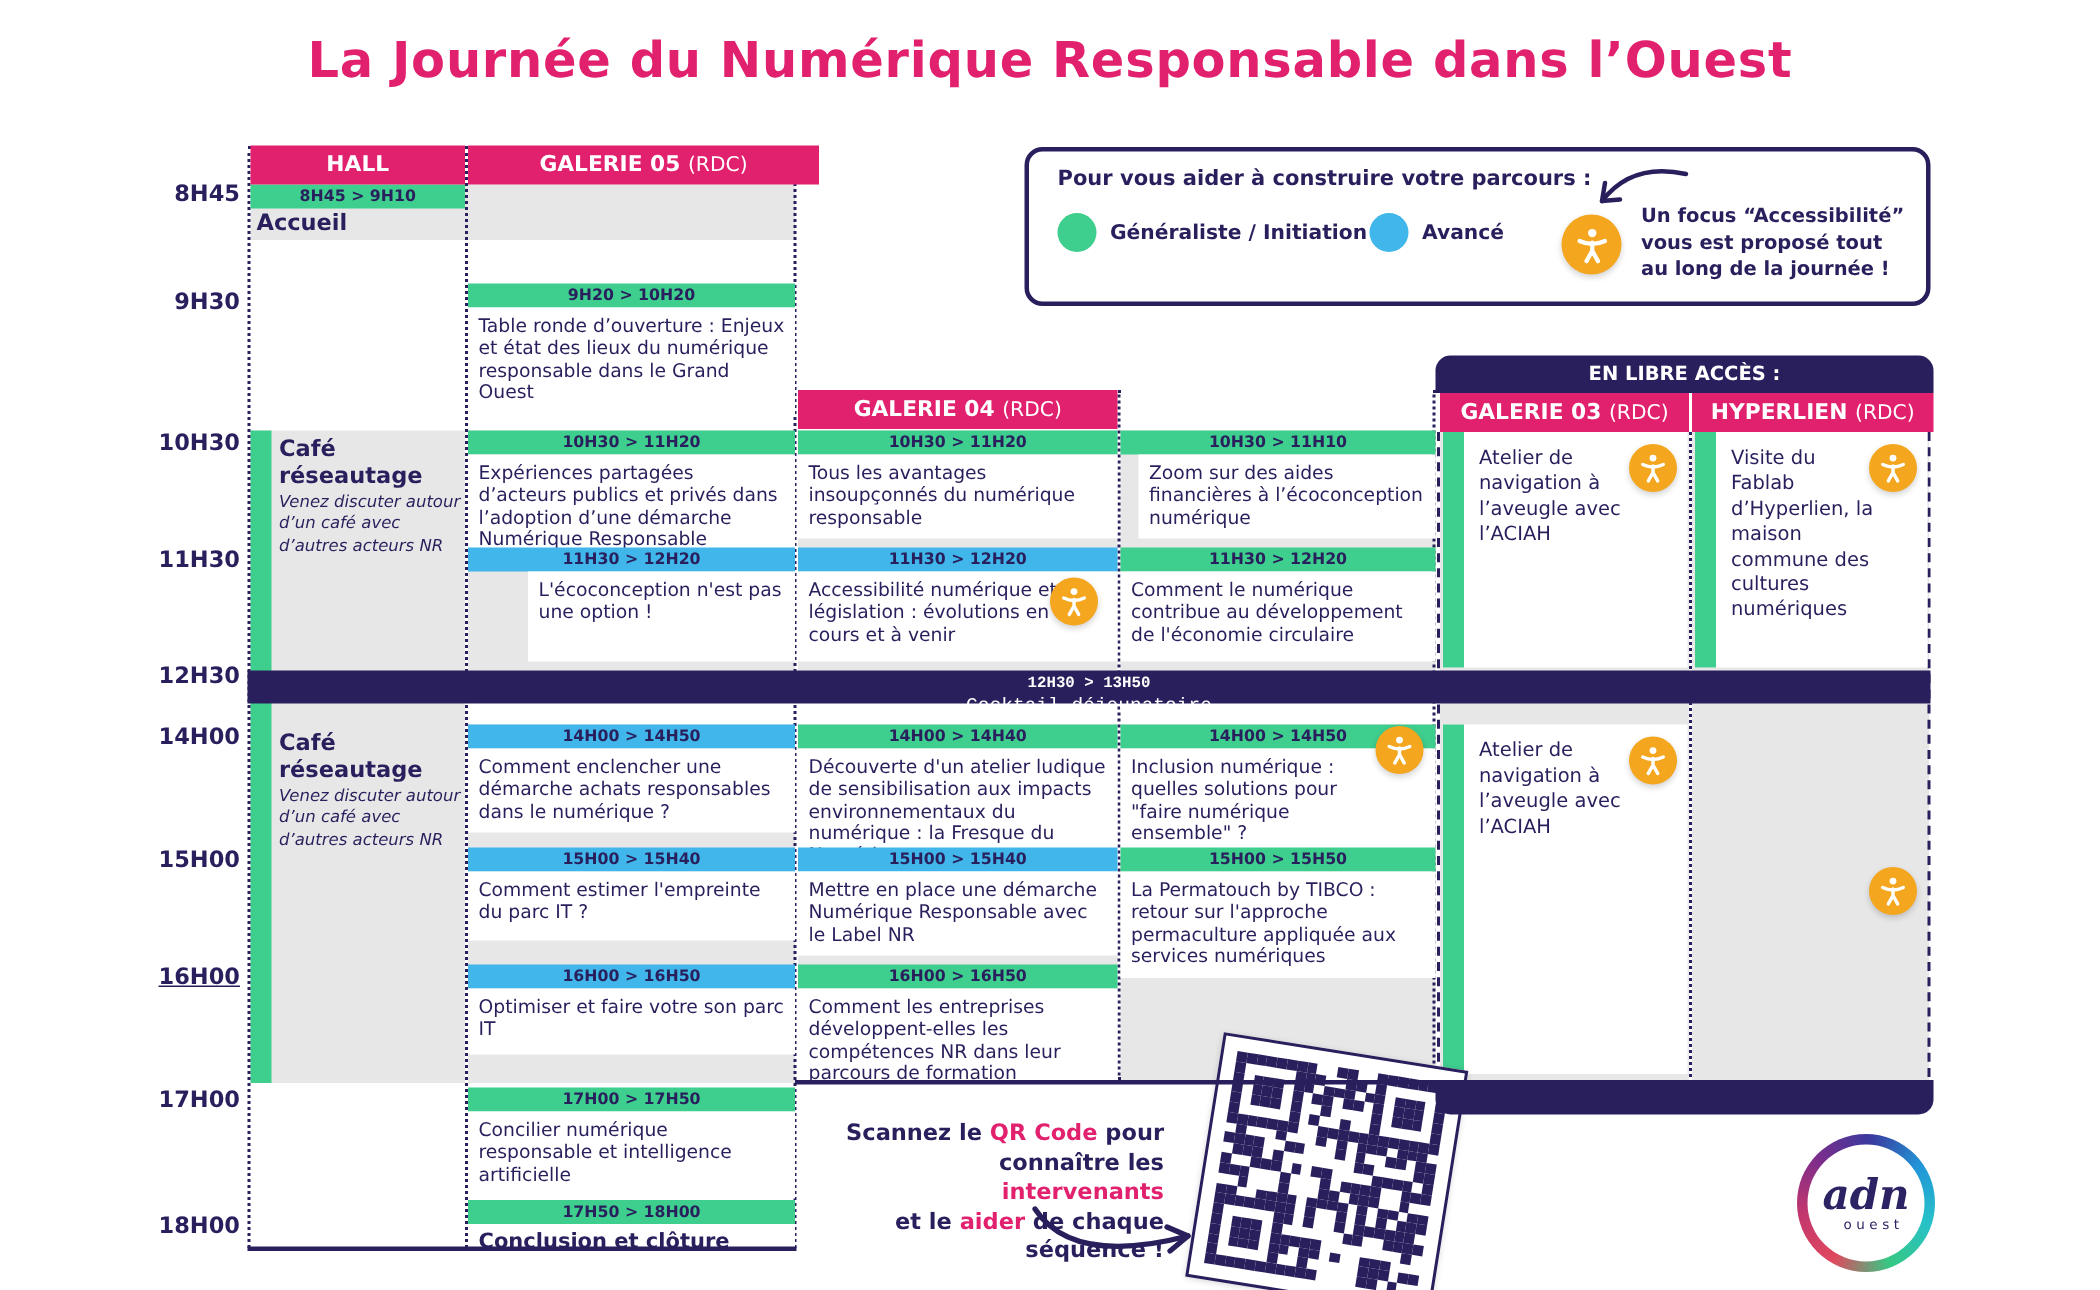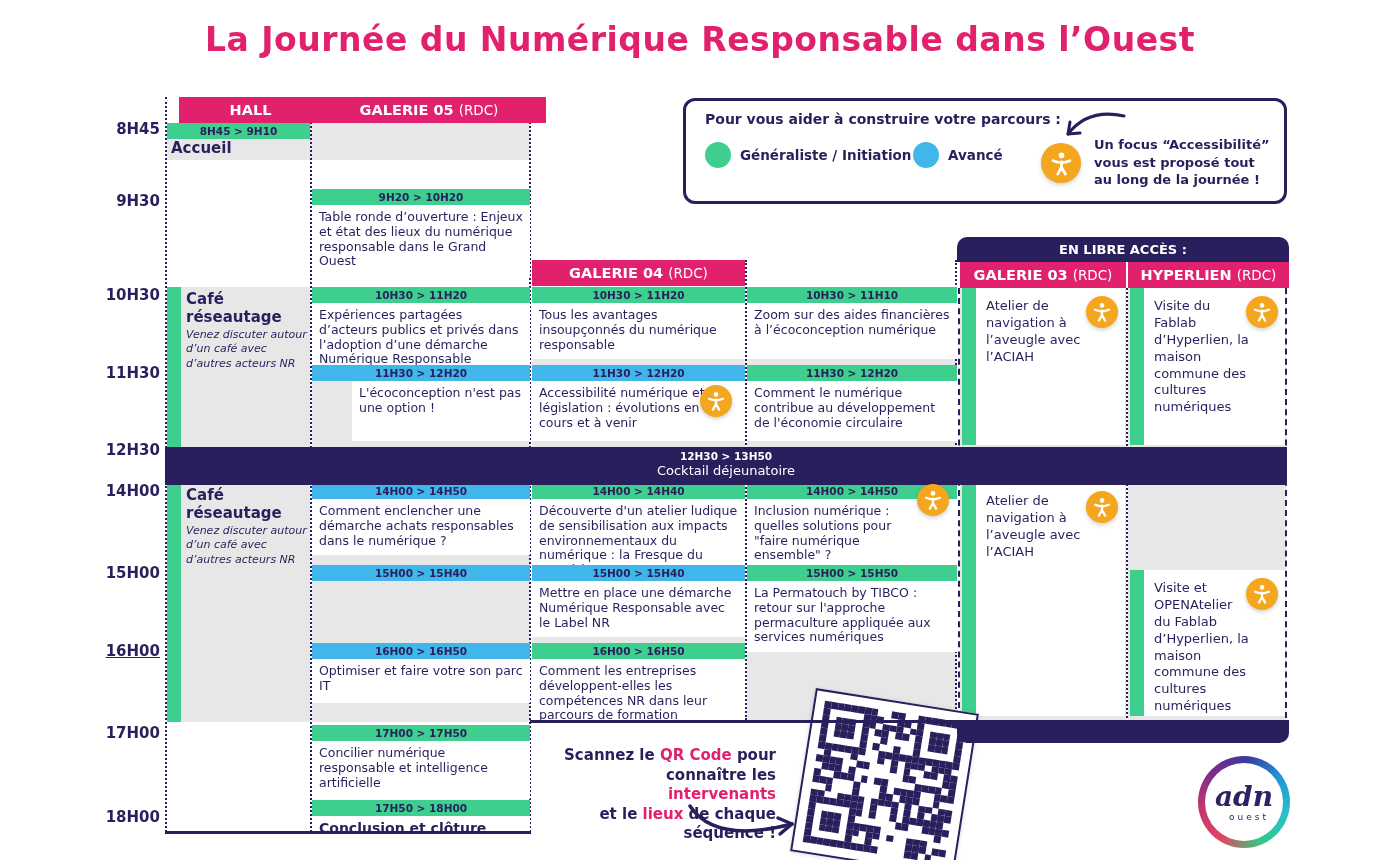--- a/index.html
+++ b/index.html
@@ -52,21 +52,21 @@
   .cafe .cafe-title{font-size:15px;font-weight:bold;}
   .cafe .cafe-sub{font-size:11px;font-style:italic;line-height:1.3;margin-top:2px;}
 
   .fa-card{background:#fff;z-index:3;}
   .fa-stripe{position:absolute;left:0;top:0;bottom:0;width:14px;background:var(--green);}
   .fa-text{position:absolute;left:24px;top:10px;right:36px;font-size:13px;line-height:1.3;color:var(--navy);}
 
   .acc-icon{width:32px;height:32px;border-radius:50%;background:var(--orange);display:flex;align-items:center;justify-content:center;z-index:6;box-shadow:0 2px 4px rgba(0,0,0,.18);}
   .acc-icon.big{width:40px;height:40px;}
 
-  .cocktail{left:165px;top:447px;width:1122px;height:38px;background:var(--navy);color:#fff;text-align:center;z-index:5;}
+  .cocktail{left:165px;top:447px;width:1122px;height:22px;background:var(--navy);color:#fff;text-align:center;z-index:5;font-family:Liberation Mono, monospace;}
   .cocktail .c-time{font-size:10.5px;font-weight:bold;padding-top:3px;}
   .cocktail .c-label{font-size:13px;padding-top:1px;}
 
   .qr-note{left:558px;top:746px;width:218px;text-align:right;font-size:15px;font-weight:bold;line-height:1.3;z-index:3;}
   .qr-note .hl{color:var(--pink);}
 
   .qr-wrap{left:802px;top:700px;width:143px;height:143px;background:#fff;border:2px solid var(--navy);padding:9px;transform:rotate(9deg);z-index:3;box-shadow:0 1px 4px rgba(0,0,0,.15);}
   .qr-modules{display:grid;grid-template-rows:repeat(21,1fr);grid-template-columns:repeat(21,1fr);width:100%;height:100%;}
   .qr-modules i{background:var(--navy);display:block;}
 
@@ -113,21 +113,21 @@
   <div class="abs time-label" style="left:88px;top:192px;">9H30</div>
   <div class="abs time-label" style="left:88px;top:286px;">10H30</div>
   <div class="abs time-label" style="left:88px;top:364px;">11H30</div>
   <div class="abs time-label" style="left:88px;top:441px;">12H30</div>
   <div class="abs time-label" style="left:88px;top:482px;">14H00</div>
   <div class="abs time-label" style="left:88px;top:564px;">15H00</div>
   <div class="abs time-label" style="left:88px;top:642px;text-decoration:underline;">16H00</div>
   <div class="abs time-label" style="left:88px;top:724px;">17H00</div>
   <div class="abs time-label" style="left:88px;top:808px;">18H00</div>
 
-  <div class="abs col-header" style="left:167px;top:97px;width:143px;margin-left:12px;"><span>HALL</span></div>
+  <div class="abs col-header" style="left:167px;top:97px;width:143px;"><span>HALL</span></div>
   <div class="abs col-header" style="left:312px;top:97px;width:234px;"><span>GALERIE 05</span> <span class="floor">(RDC)</span></div>
   <div class="abs col-header" style="left:532px;top:260px;width:213px;"><span>GALERIE 04</span> <span class="floor">(RDC)</span></div>
 
   <div class="abs free-banner" style="left:957px;top:237px;width:332px;">EN LIBRE ACCÈS :</div>
   <div class="abs col-header" style="left:960px;top:262px;width:166px;"><span>GALERIE 03</span> <span class="floor">(RDC)</span></div>
   <div class="abs col-header" style="left:1128px;top:262px;width:161px;"><span>HYPERLIEN</span> <span class="floor">(RDC)</span></div>
   <div class="abs free-bottom" style="left:957px;top:720px;width:332px;height:23px;"></div>
 
   <div class="abs card" style="left:167px;top:123px;width:143px;">
     <div class="bar bar-green">8H45 &gt; 9H10</div>
@@ -154,20 +154,21 @@
   <div class="abs card" style="left:312px;top:365px;width:218px;">
     <div class="bar bar-blue">11H30 &gt; 12H20</div>
     <div class="body" style="min-height:48px;margin-left:40px;">L'écoconception n'est pas une option !</div>
   </div>
   <div class="abs card" style="left:312px;top:483px;width:218px;">
     <div class="bar bar-blue">14H00 &gt; 14H50</div>
     <div class="body">Comment enclencher une démarche achats responsables dans le numérique ?</div>
   </div>
   <div class="abs card" style="left:312px;top:565px;width:218px;">
     <div class="bar bar-blue">15H00 &gt; 15H40</div>
+    <div class="body" style="min-height:34px;">Comment estimer l'empreinte du parc IT ?</div>
   </div>
   <div class="abs card" style="left:312px;top:643px;width:218px;">
     <div class="bar bar-blue">16H00 &gt; 16H50</div>
     <div class="body" style="min-height:32px;">Optimiser et faire votre son parc IT</div>
   </div>
   <div class="abs card" style="left:312px;top:725px;width:218px;">
     <div class="bar bar-green">17H00 &gt; 17H50</div>
     <div class="body" style="min-height:46px;">Concilier numérique responsable et intelligence artificielle</div>
   </div>
   <div class="abs card" style="left:312px;top:800px;width:218px;">
@@ -191,21 +192,21 @@
     <div class="bar bar-blue">15H00 &gt; 15H40</div>
     <div class="body">Mettre en place une démarche Numérique Responsable avec le Label NR</div>
   </div>
   <div class="abs card" style="left:532px;top:643px;width:213px;">
     <div class="bar bar-green">16H00 &gt; 16H50</div>
     <div class="body">Comment les entreprises développent-elles les compétences NR dans leur parcours de formation</div>
   </div>
 
   <div class="abs card" style="left:747px;top:287px;width:210px;">
     <div class="bar bar-green">10H30 &gt; 11H10</div>
-    <div class="body" style="min-height:44px;">Zoom sur des aides financières à l’écoconception numérique</div>
+    <div class="body" style="min-height:44px;margin-left:12px;">Zoom sur des aides financières à l’écoconception numérique</div>
   </div>
   <div class="abs card" style="left:747px;top:365px;width:210px;">
     <div class="bar bar-green">11H30 &gt; 12H20</div>
     <div class="body" style="min-height:48px;">Comment le numérique contribue au développement de l'économie circulaire</div>
   </div>
   <div class="abs card" style="left:747px;top:483px;width:210px;">
     <div class="bar bar-green">14H00 &gt; 14H50</div>
     <div class="body" style="min-height:42px;padding-right:40px;">Inclusion numérique : quelles solutions pour "faire numérique ensemble" ?</div>
   </div>
   <div class="abs card" style="left:747px;top:565px;width:210px;">
@@ -217,24 +218,20 @@
     <div class="fa-stripe"></div>
     <div class="fa-text">Atelier de navigation à l’aveugle avec l’ACIAH</div>
   </div>
   <div class="abs fa-card" style="left:1130px;top:288px;width:155px;height:157px;">
     <div class="fa-stripe"></div>
     <div class="fa-text">Visite du Fablab d’Hyperlien, la maison commune des cultures numériques</div>
   </div>
   <div class="abs fa-card" style="left:962px;top:483px;width:163px;height:233px;">
     <div class="fa-stripe"></div>
     <div class="fa-text">Atelier de navigation à l’aveugle avec l’ACIAH</div>
-  </div>
-  <div class="abs fa-card" style="left:1130px;top:570px;width:155px;height:146px;">
-    <div class="fa-stripe"></div>
-    <div class="fa-text">Visite et OPENAtelier du Fablab d’Hyperlien, la maison commune des cultures numériques</div>
   </div>
 
   <div class="abs cocktail">
     <div class="c-time">12H30 &gt; 13H50</div>
     <div class="c-label">Cocktail déjeunatoire</div>
   </div>
 
   <div class="abs acc-icon" style="left:700px;top:385px;">
     <svg viewBox="0 0 24 24" width="22" height="22">
         <circle cx="12" cy="4.8" r="2.5" fill="#fff"></circle>
@@ -293,21 +290,21 @@
   </div>
   <div class="abs legend-label" style="left:1094px;top:136px;width:178px;line-height:1.35;font-size:13px;">Un focus “Accessibilité” vous est proposé tout au long de la journée !</div>
   <svg class="abs arrow" style="left:1046px;top:104px;" width="90" height="44">
     <path d="M78 12 Q42 4 22 30" stroke="var(--navy)" stroke-width="3" fill="none" stroke-linecap="round"></path>
     <path d="M22 30 L24 18 M22 30 L34 29" stroke="var(--navy)" stroke-width="3" fill="none" stroke-linecap="round"></path>
   </svg>
 
   <div class="abs qr-note">
     <span>Scannez le </span><span class="hl">QR Code</span><span> pour</span><br>
     <span>connaître les </span><span class="hl">intervenants</span><br>
-    <span>et le </span><span class="hl">lieux</span><span> de chaque</span><br>
+    <span>et le </span><span class="hl">aider</span><span> de chaque</span><br>
     <span>séquence !</span>
   </div>
   <svg class="abs arrow" style="left:660px;top:800px;" width="150" height="48">
     <path d="M30 6 Q55 44 132 24" stroke="var(--navy)" stroke-width="3.5" fill="none" stroke-linecap="round"></path>
     <path d="M132 24 L118 18 M132 24 L120 34" stroke="var(--navy)" stroke-width="3.5" fill="none" stroke-linecap="round"></path>
   </svg>
   <div class="abs qr-wrap">
     <div class="qr-modules">
         <i style="grid-row:1;grid-column:1"></i>
         <i style="grid-row:1;grid-column:2"></i>

